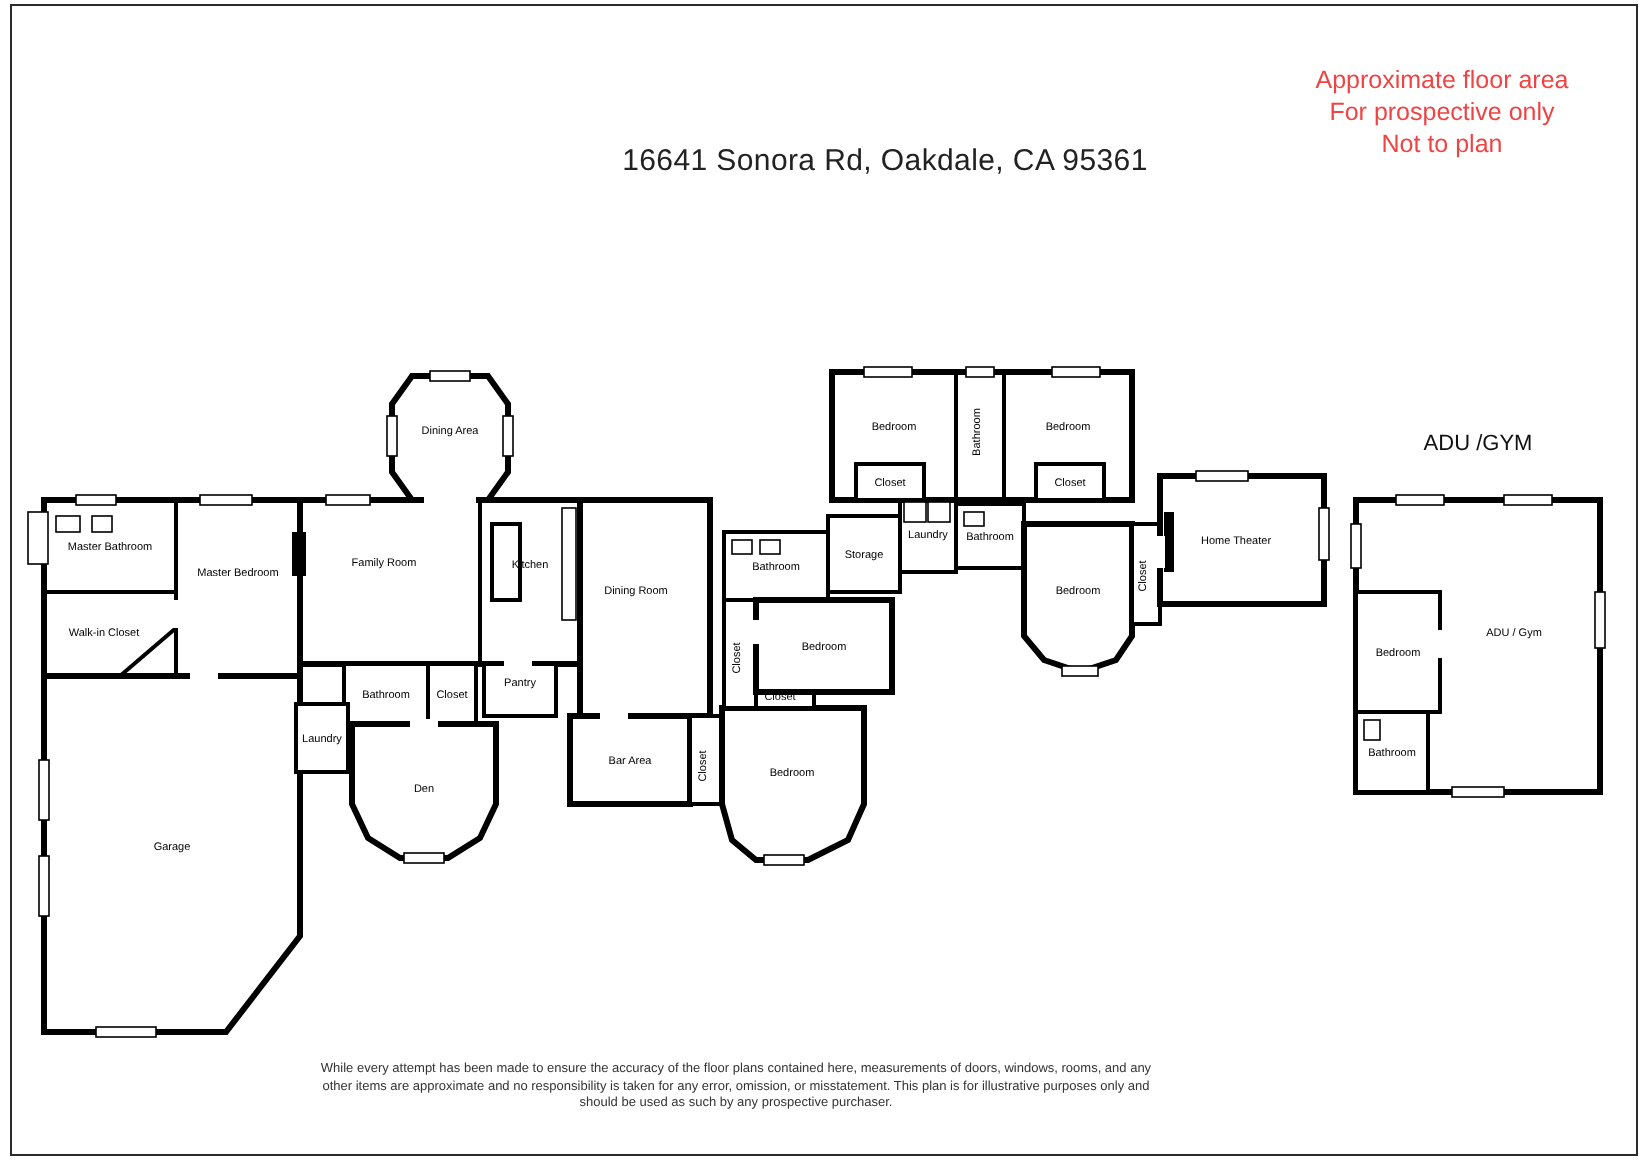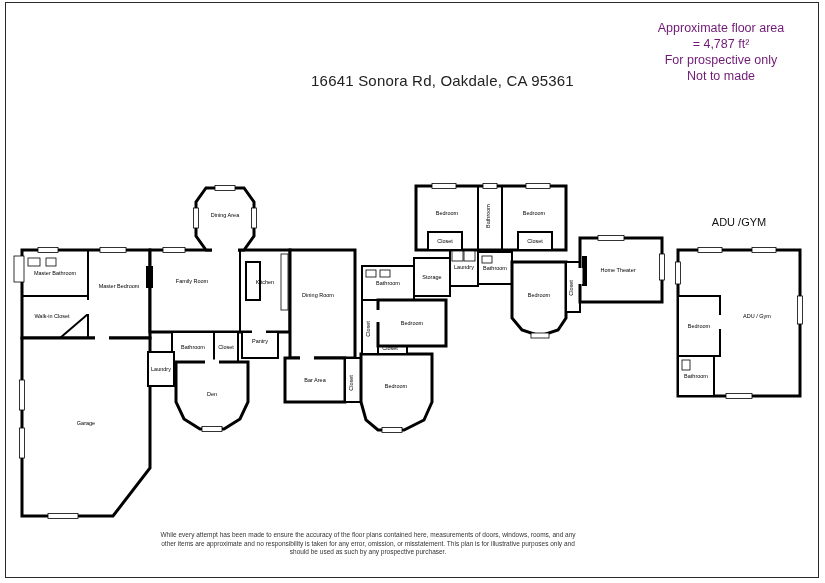--- a/index.html
+++ b/index.html
@@ -11,22 +11,22 @@
     position:absolute;left:5px;top:2px;width:812px;height:574px;
     border:1px solid #2b2b2b;pointer-events:none;
   }
   .plan-title{
     position:absolute;top:72px;left:0;width:825px;margin:0;
     text-align:center;font-size:15px;font-weight:400;color:#222;
     letter-spacing:.2px;
     padding-left:30px;
   }
   .area-note{
-    position:absolute;top:20px;left:628px;width:186px;
-    text-align:center;font-size:12.5px;line-height:16px;color:#701a75;
+    position:absolute;top:32px;left:628px;width:186px;
+    text-align:center;font-size:12.5px;line-height:16px;color:#ef4444;
   }
   .adu-heading{
     position:absolute;top:216px;left:678px;width:122px;
     text-align:center;font-size:11px;color:#111;font-weight:400;
   }
   .disclaimer{
     position:absolute;top:531px;left:158px;width:420px;margin:0;
     text-align:center;font-size:6.5px;line-height:8.6px;color:#333;
   }
   #plan-svg{position:absolute;left:0;top:0;width:825px;height:583px;}
@@ -41,23 +41,22 @@
 </style>
 </head>
 <body>
 
 <div class="page-border"></div>
 
 <h1 class="plan-title">16641 Sonora Rd, Oakdale, CA 95361</h1>
 
 <div class="area-note">
   <div>Approximate floor area</div>
-  <div>= 4,787 ft²</div>
   <div>For prospective only</div>
-  <div>Not to made</div>
+  <div>Not to plan</div>
 </div>
 
 <div class="adu-heading">ADU /GYM</div>
 
 <svg id="plan-svg" viewBox="0 0 825 583" xmlns="http://www.w3.org/2000/svg">
   <g>
 
     <rect class="wall" x="22" y="250" width="128" height="88"></rect>
     <rect class="fixture" x="14" y="256" width="10" height="26"></rect>
 

